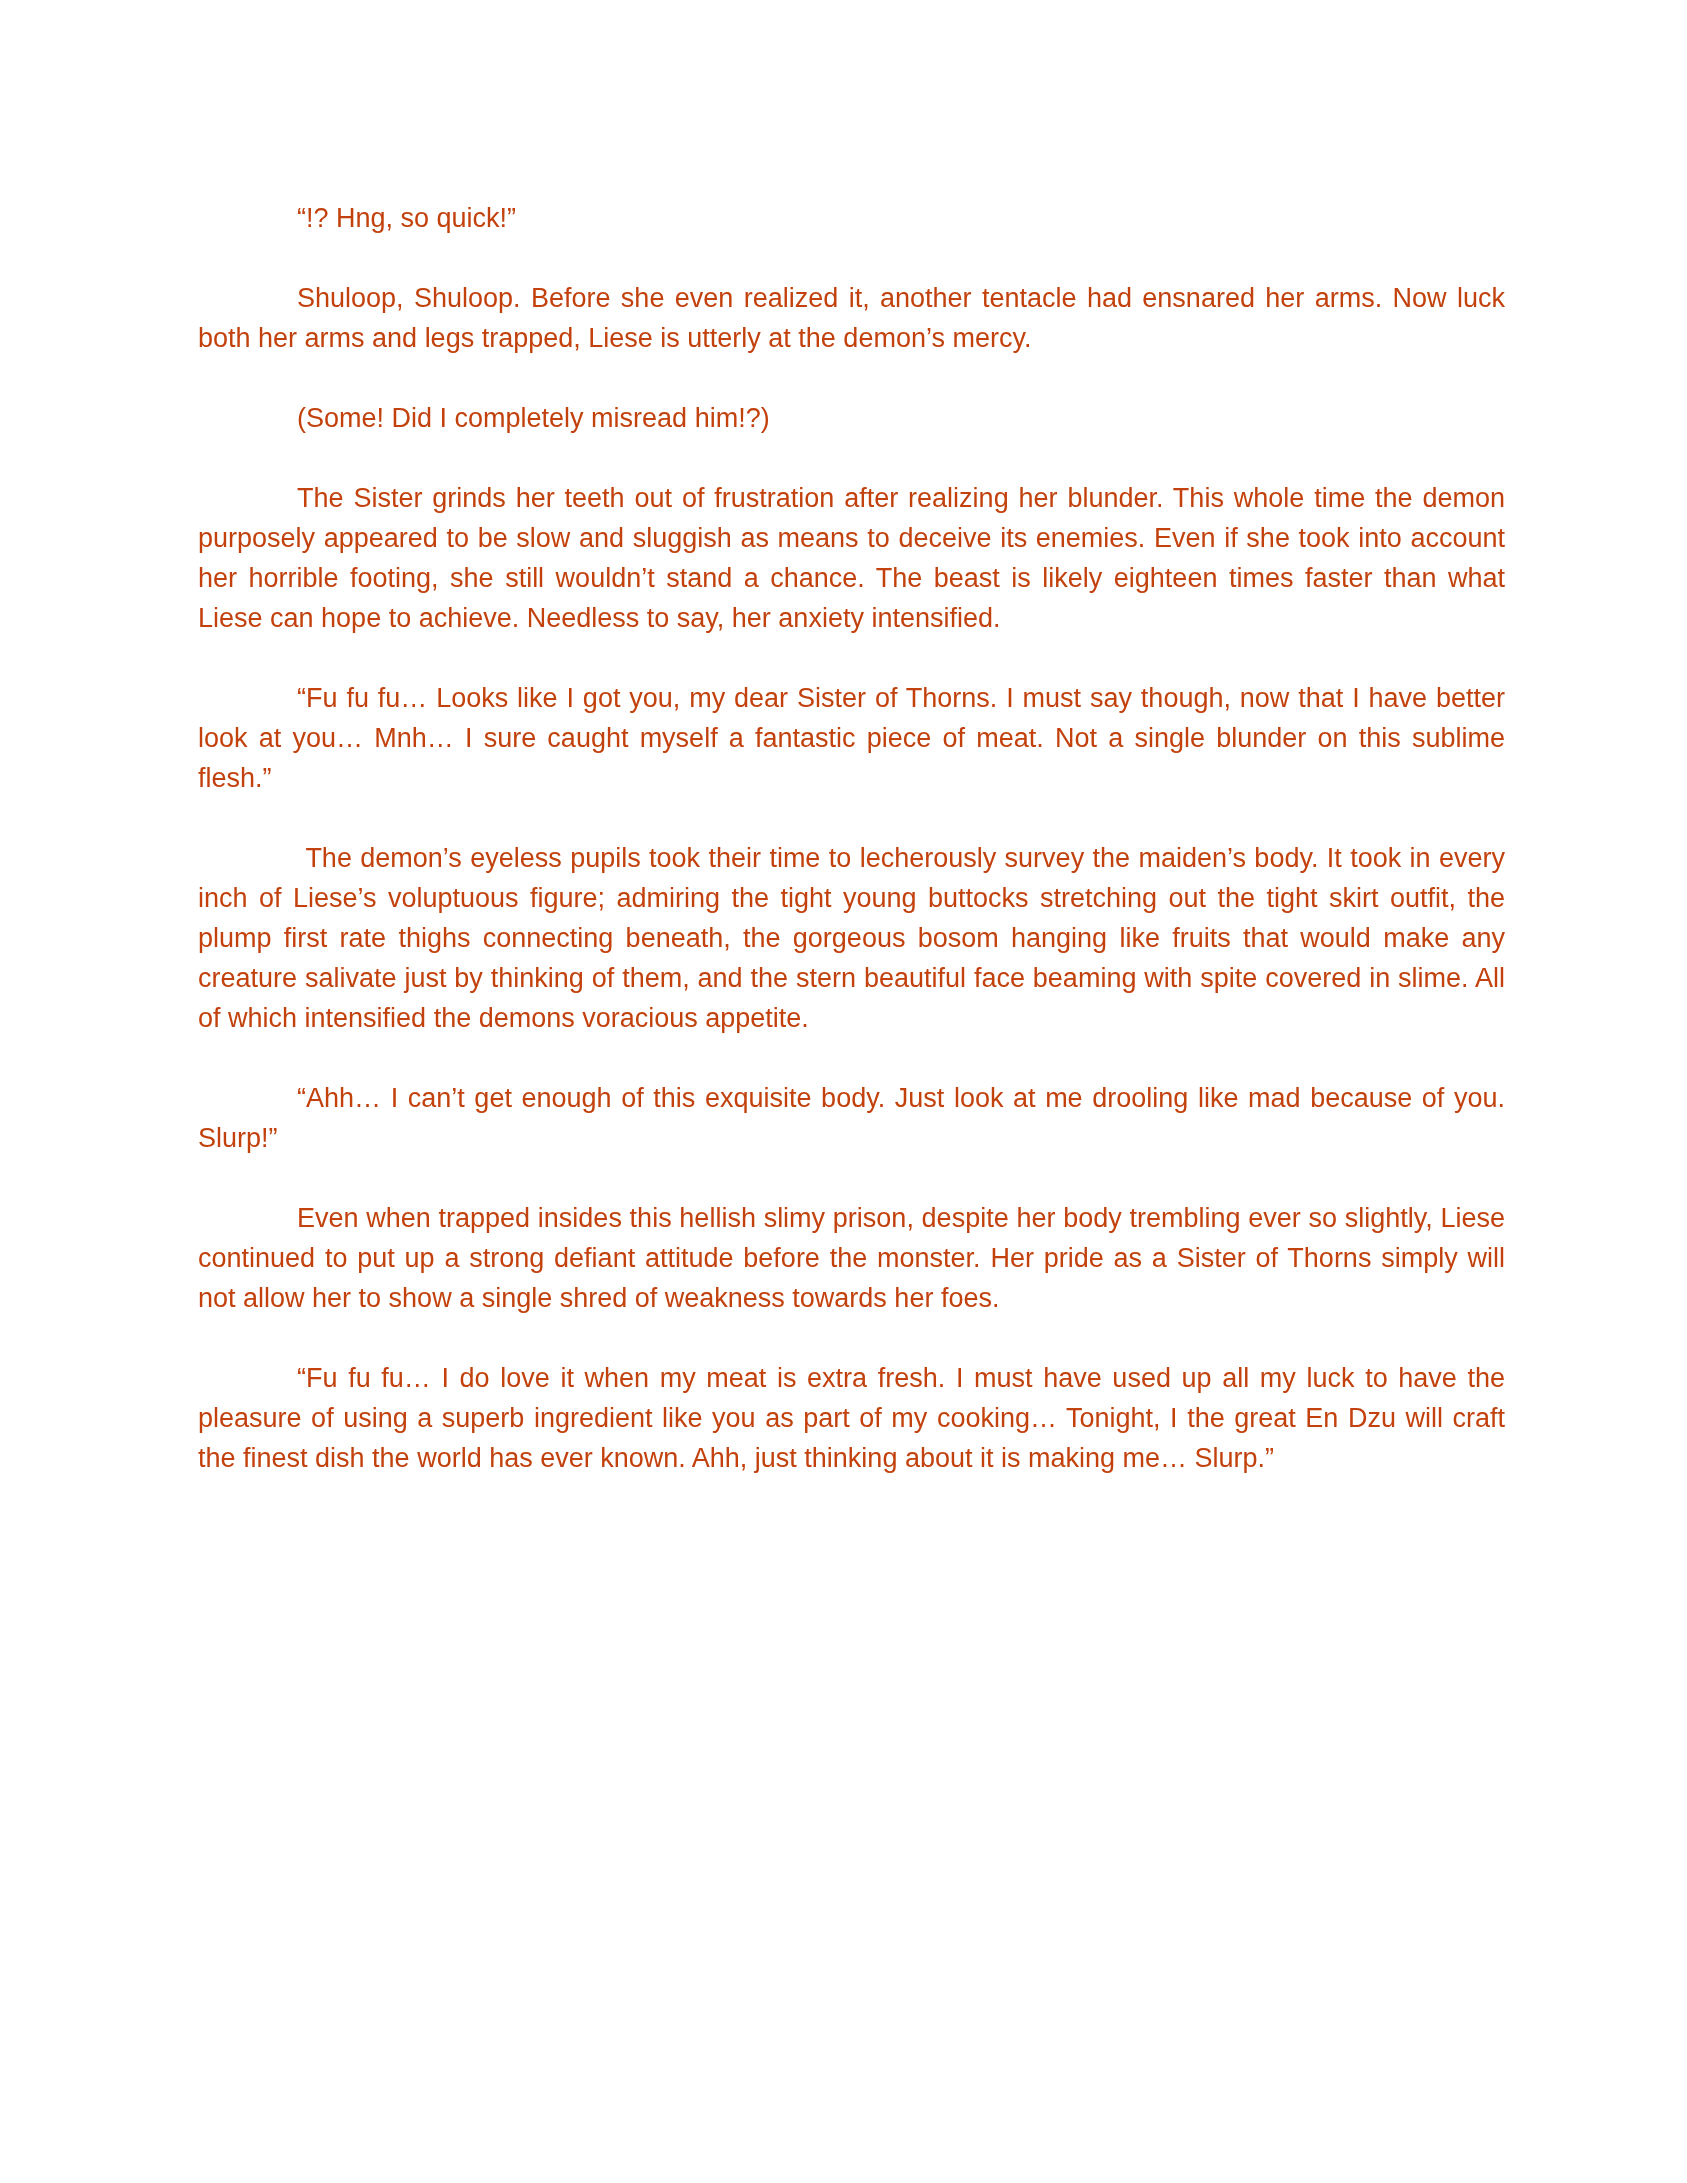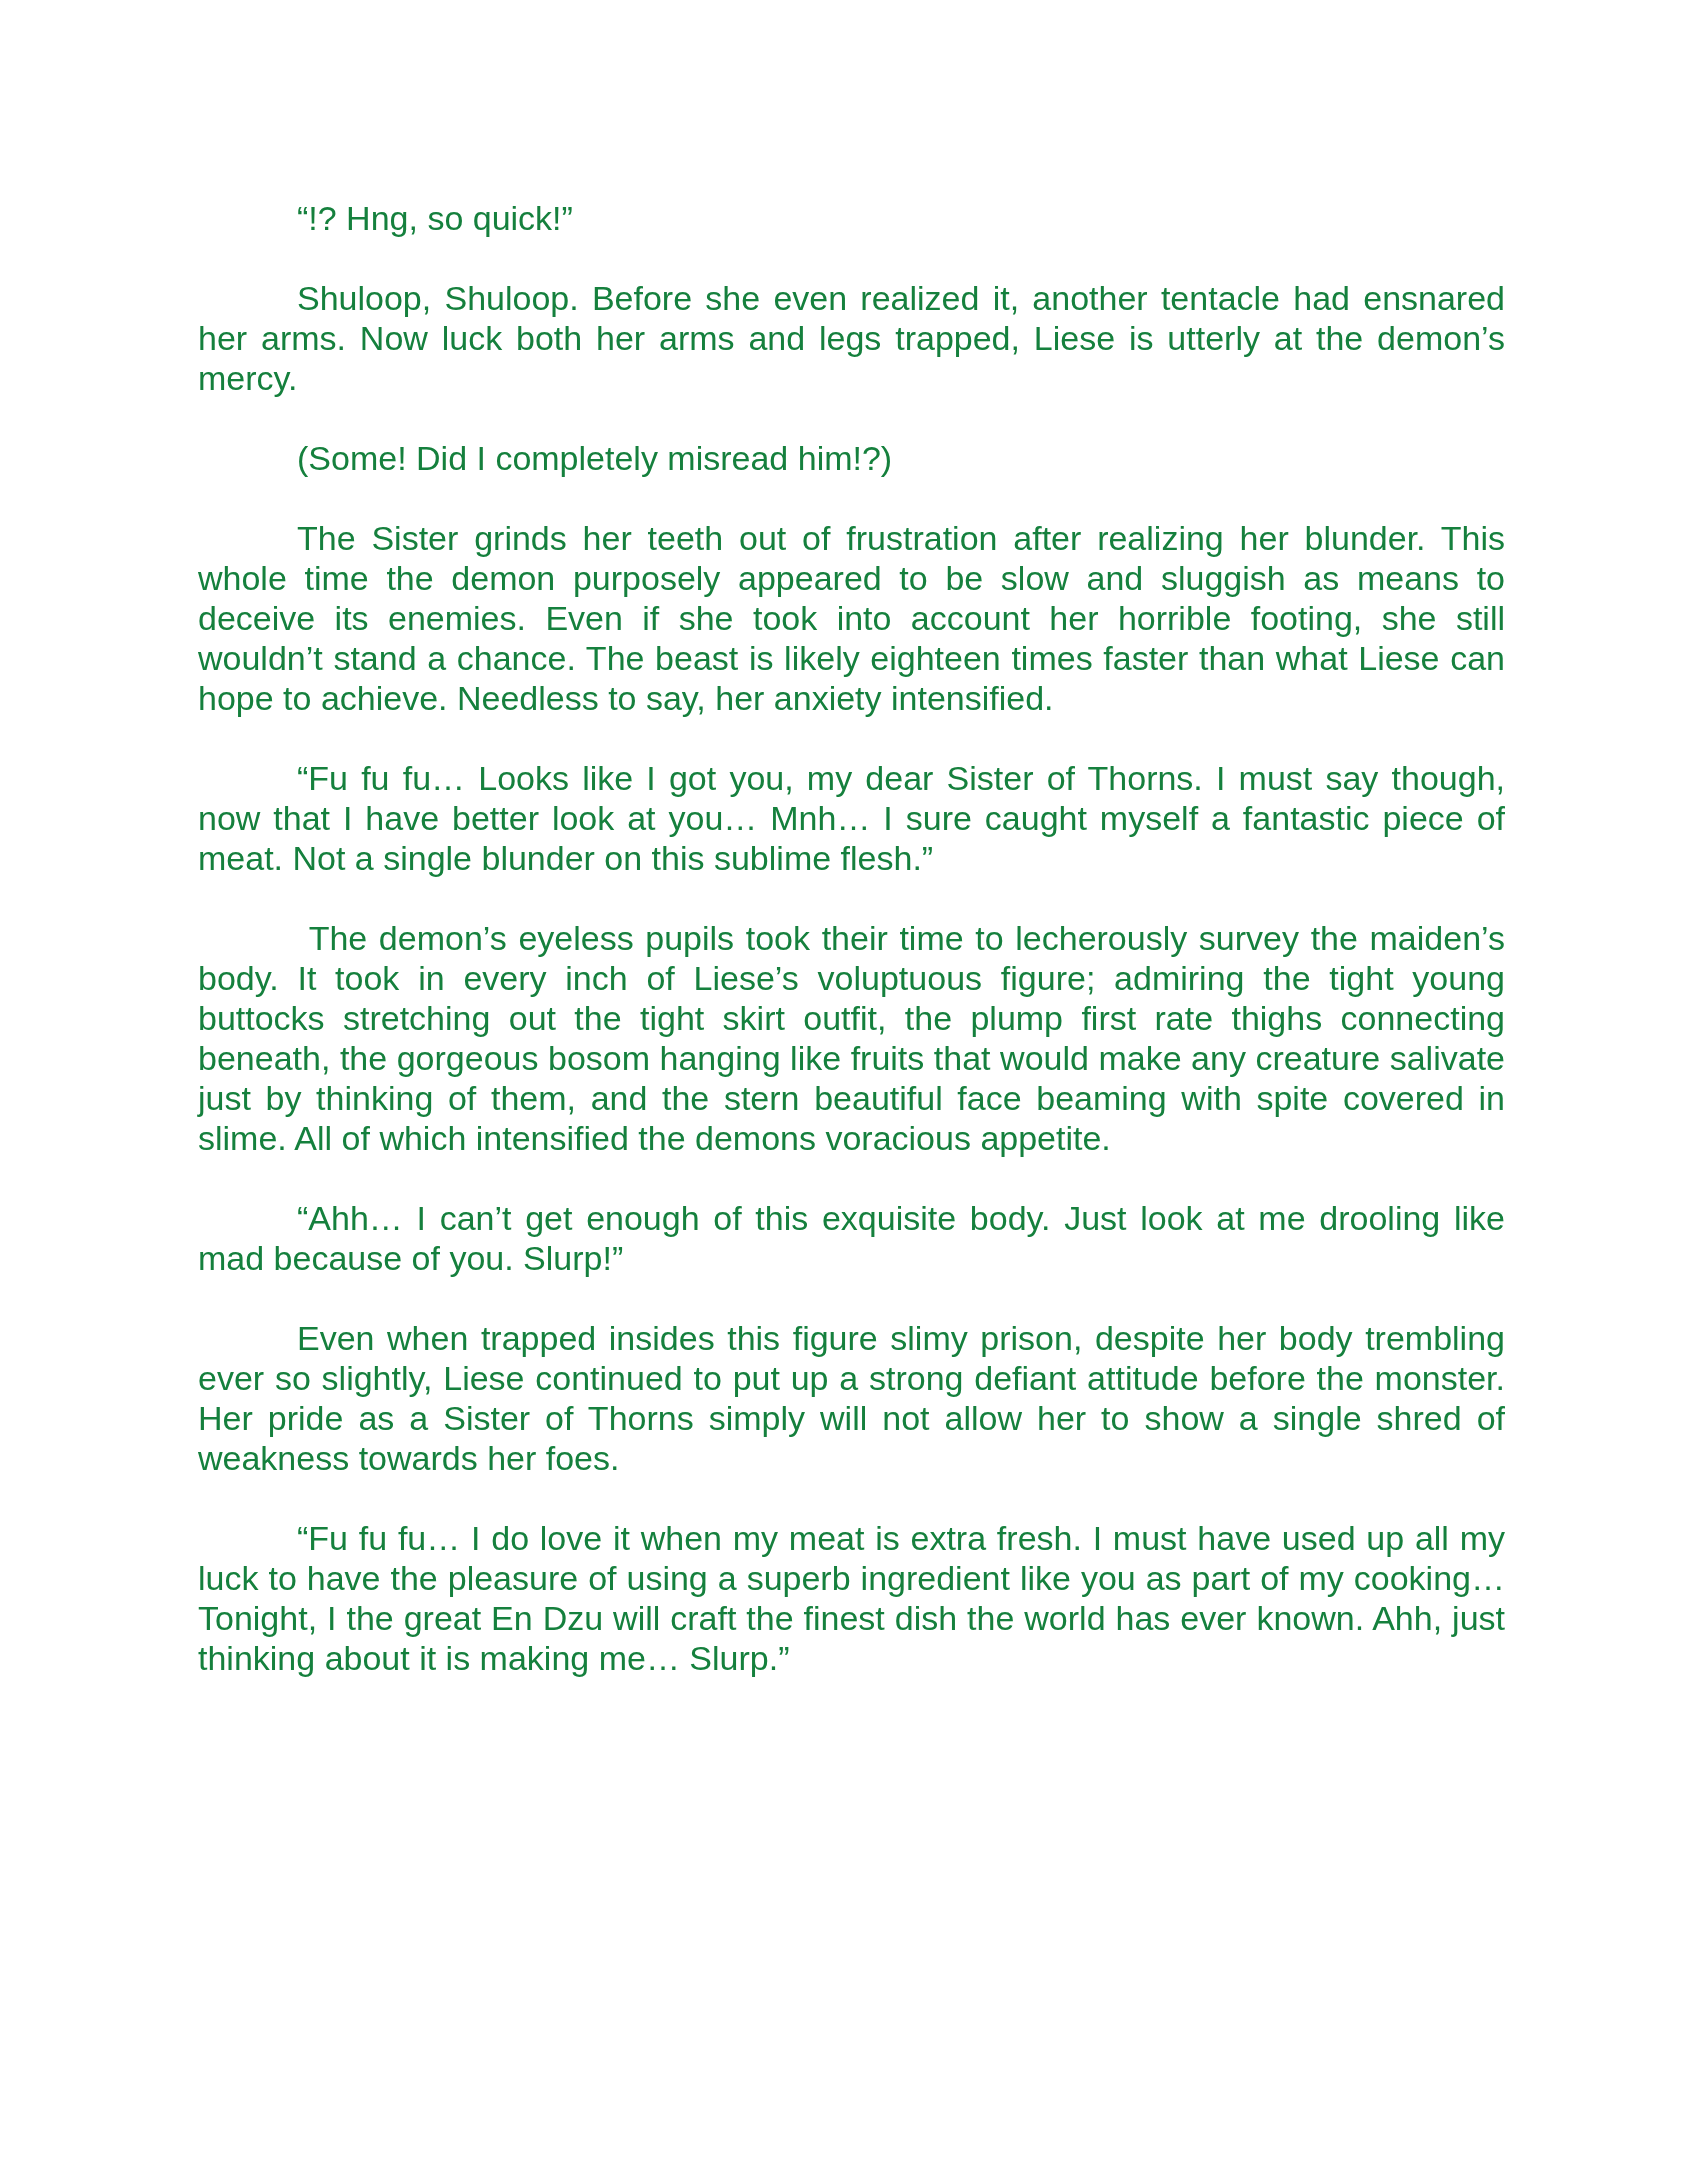--- a/index.html
+++ b/index.html
@@ -12,37 +12,37 @@
       width: 1687px;
       height: 2183px;
       background: #ffffff;
       box-sizing: border-box;
       padding: 198px 182px 0 198px;
       overflow: hidden;
     }
     .doc-body p {
       margin: 0 0 40px 0;
       font-family: "Liberation Sans", sans-serif;
-      font-size: 34px;
+      font-size: 27px;
       line-height: 40px;
-      color: #15803d;
+      color: #c2410c;
       text-align: justify;
       text-indent: 99px;
       word-spacing: normal;
     }
   </style>
 </head>
 <body>
 
 <div class="page">
   <main class="doc-body">
     <p>“!? Hng, so quick!”</p>
     <p>Shuloop, Shuloop. Before she even realized it, another tentacle had ensnared her arms. Now luck both her arms and legs trapped, Liese is utterly at the demon’s mercy.</p>
     <p>(Some! Did I completely misread him!?)</p>
     <p>The Sister grinds her teeth out of frustration after realizing her blunder. This whole time the demon purposely appeared to be slow and sluggish as means to deceive its enemies. Even if she took into account her horrible footing, she still wouldn’t stand a chance. The beast is likely eighteen times faster than what Liese can hope to achieve. Needless to say, her anxiety intensified.</p>
     <p>“Fu fu fu… Looks like I got you, my dear Sister of Thorns. I must say though, now that I have better look at you… Mnh… I sure caught myself a fantastic piece of meat. Not a single blunder on this sublime flesh.”</p>
     <p>&nbsp;The demon’s eyeless pupils took their time to lecherously survey the maiden’s body. It took in every inch of Liese’s voluptuous figure; admiring the tight young buttocks stretching out the tight skirt outfit, the plump first rate thighs connecting beneath, the gorgeous bosom hanging like fruits that would make any creature salivate just by thinking of them, and the stern beautiful face beaming with spite covered in slime. All of which intensified the demons voracious appetite.</p>
     <p>“Ahh… I can’t get enough of this exquisite body. Just look at me drooling like mad because of you. Slurp!”</p>
-    <p>Even when trapped insides this figure slimy prison, despite her body trembling ever so slightly, Liese continued to put up a strong defiant attitude before the monster. Her pride as a Sister of Thorns simply will not allow her to show a single shred of weakness towards her foes.</p>
+    <p>Even when trapped insides this hellish slimy prison, despite her body trembling ever so slightly, Liese continued to put up a strong defiant attitude before the monster. Her pride as a Sister of Thorns simply will not allow her to show a single shred of weakness towards her foes.</p>
     <p>“Fu fu fu… I do love it when my meat is extra fresh. I must have used up all my luck to have the pleasure of using a superb ingredient like you as part of my cooking… Tonight, I the great En Dzu will craft the finest dish the world has ever known. Ahh, just thinking about it is making me… Slurp.”</p>
   </main>
 </div>
 
 
 </body></html>

